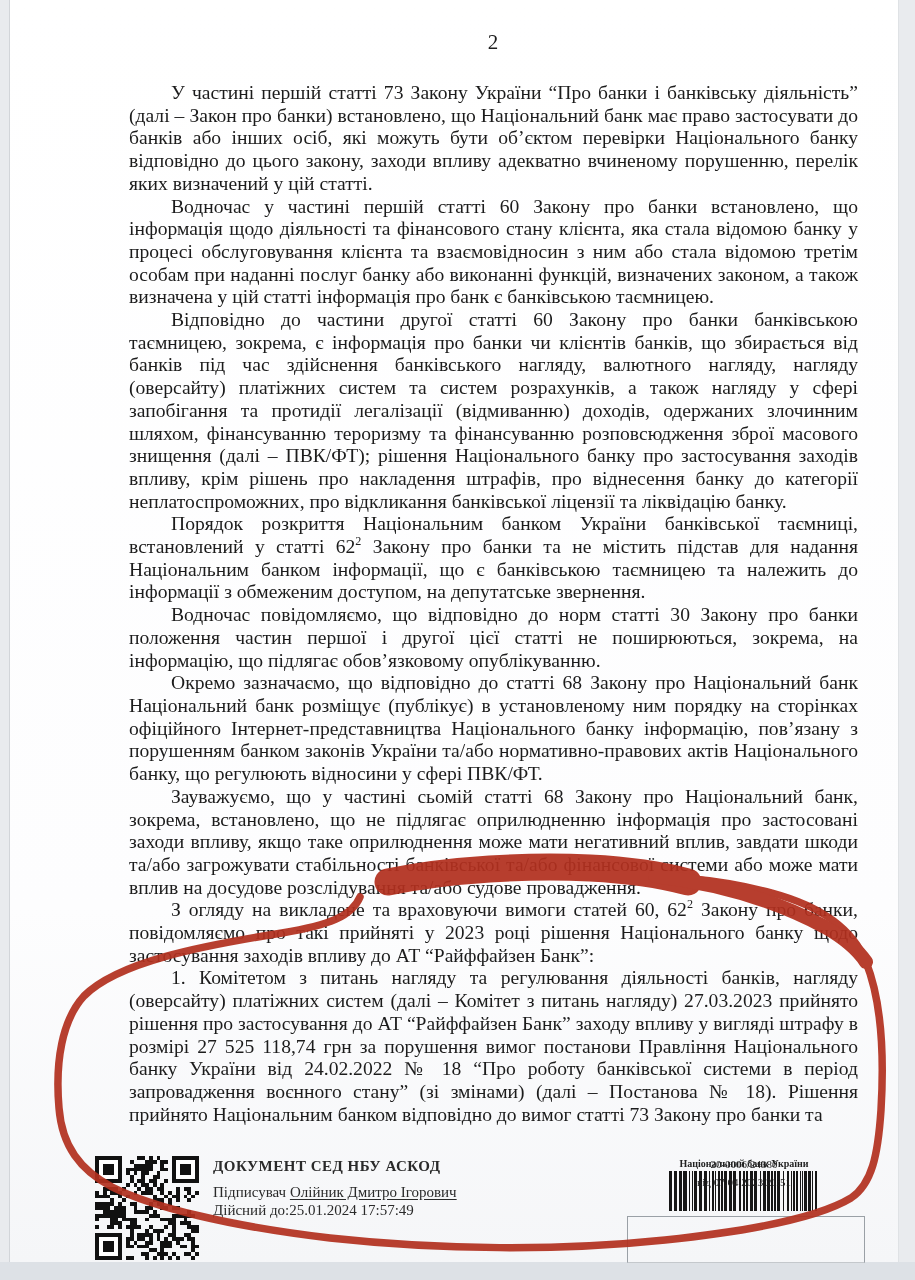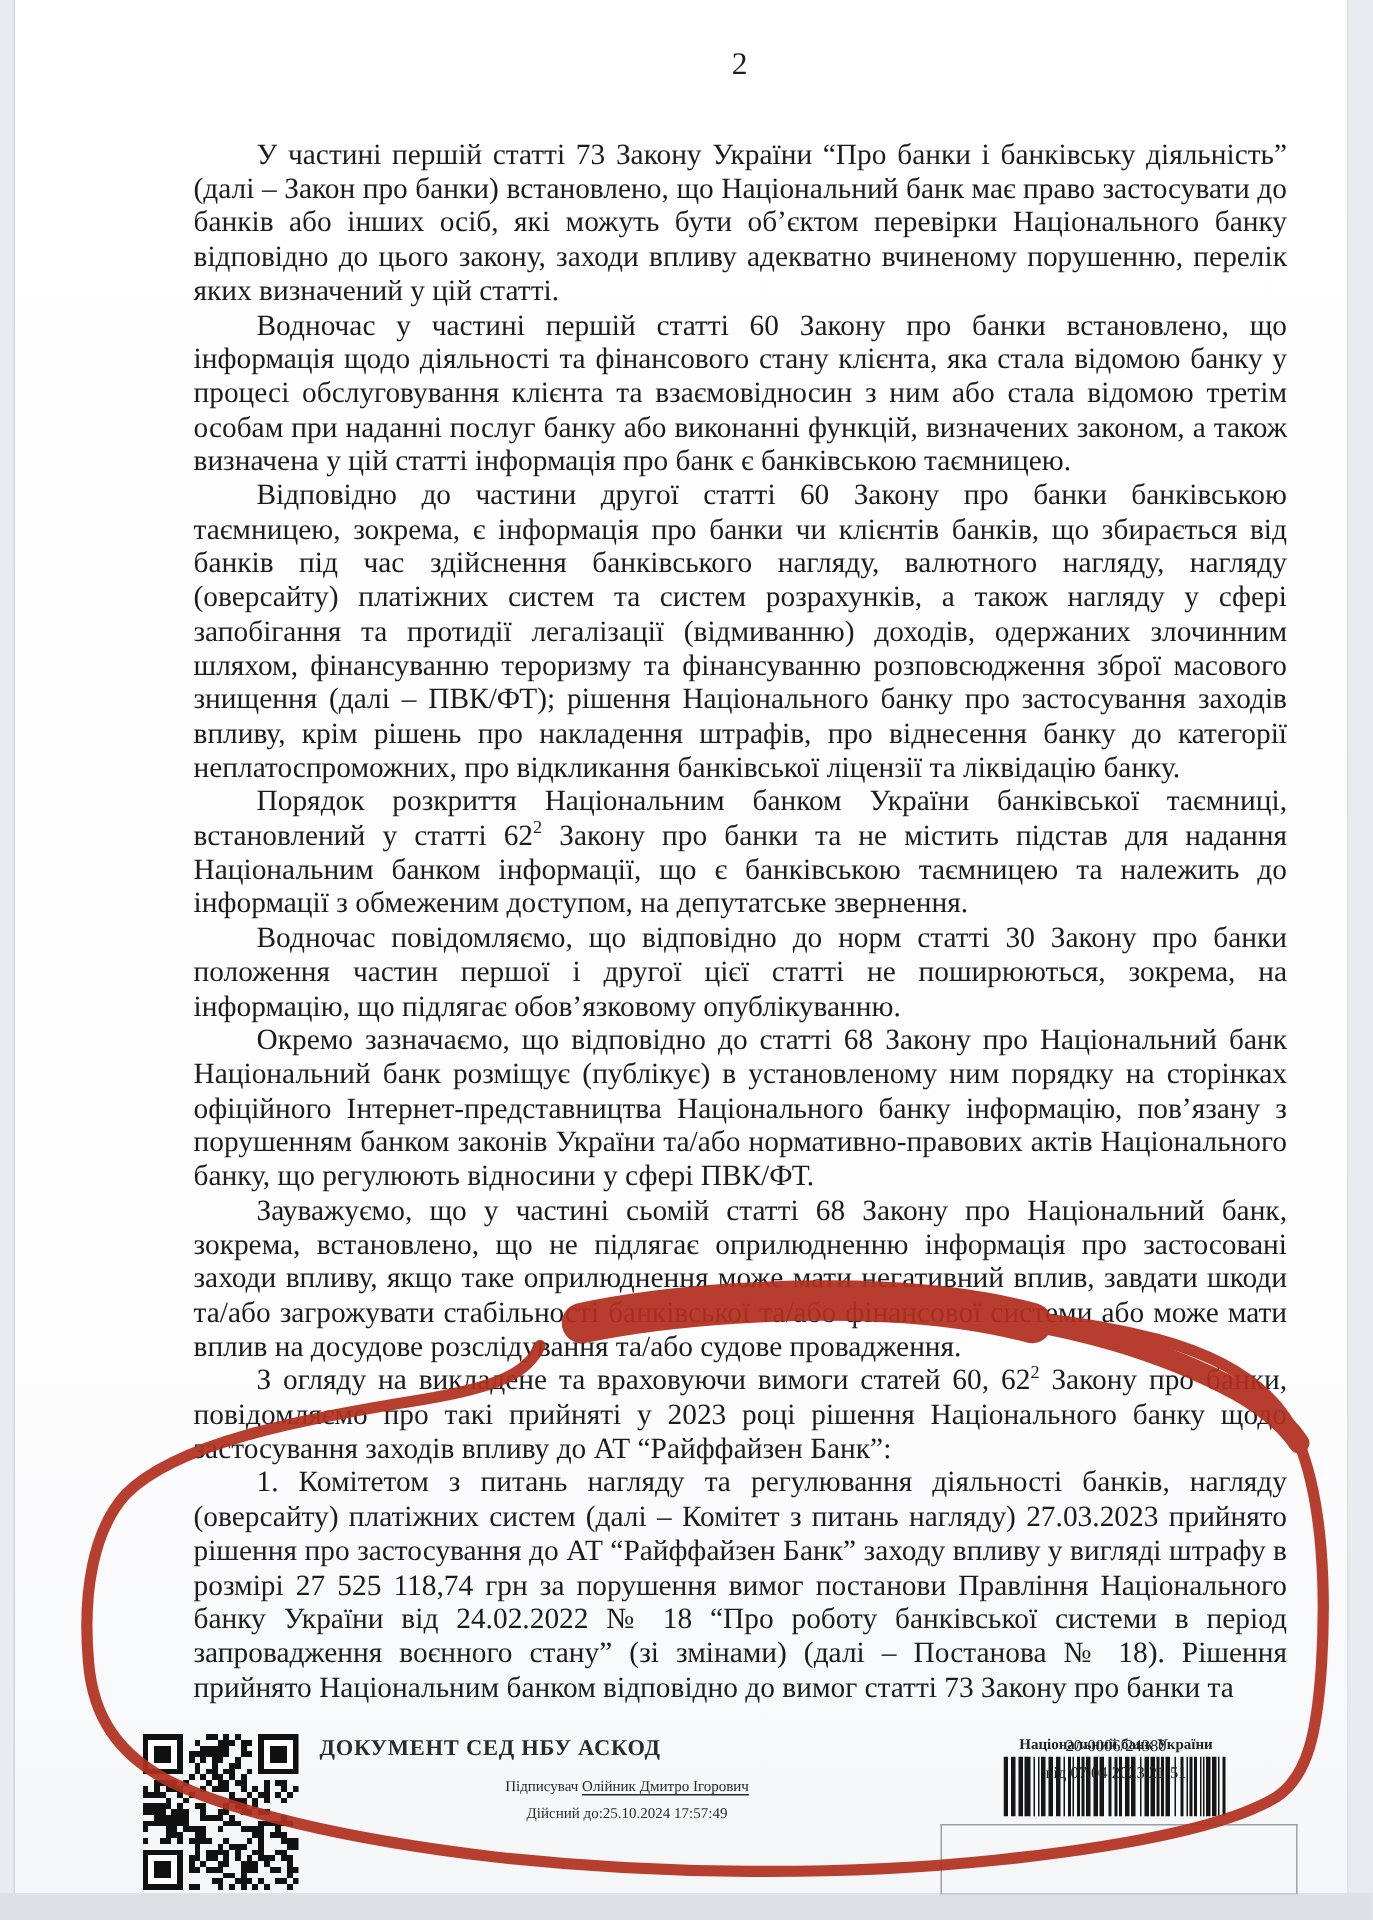--- a/index.html
+++ b/index.html
@@ -5,29 +5,29 @@
   html,body{margin:0;padding:0;background:#e9ebee;}
   #stage{position:relative;width:915px;height:1280px;overflow:hidden;
          background:#e9ebee;font-family:"Liberation Serif",serif;}
   .paper{position:absolute;left:9px;top:0;width:888px;height:1262px;
          background:linear-gradient(180deg,#ffffff 0%,#fdfdfe 72%,#f5f6f8 100%);
          border-left:1px solid #d2d5d9;border-right:1px solid #dfe2e5;}
   .bottom-strip{position:absolute;left:0;top:1262px;width:915px;height:18px;
          background:#dde1e6;}
   .page-number{position:absolute;left:128px;top:30px;width:730px;text-align:center;
          font-size:21px;color:#1d1d1d;}
-  .body-text{position:absolute;left:129px;top:93px;width:729px;
+  .body-text{position:absolute;left:129px;top:82px;width:729px;
          font-size:19.6px;line-height:22.7px;color:#1c1c1c;text-align:justify;}
   .body-text p{margin:0;text-indent:42px;}
   .body-text sup{font-size:0.62em;line-height:0;vertical-align:super;}
   .footer{position:absolute;left:0;top:0;width:915px;height:928px;pointer-events:none;}
   .qr{position:absolute;left:95px;top:1156px;width:104px;height:104px;}
   .sig{position:absolute;left:213px;top:1158px;width:410px;color:#2a2a2a;}
   .sig .sys{font-size:15px;font-weight:700;letter-spacing:.5px;margin:0 0 8px 0;}
-  .sig .row{font-size:10px;line-height:18.2px;margin:0;text-align:center;}
+  .sig .row{font-size:15px;line-height:18.2px;margin:0;}
   .sig .u{text-decoration:underline;text-underline-offset:2px;}
   .stamp{position:absolute;left:622px;top:1156px;width:244px;text-align:center;color:#222;}
   .stamp .org{font-size:10px;margin:2px 0 2px 0;font-weight:bold;}
   .stamp .num,.stamp .date{font-size:11px;line-height:17.5px;}
   .stamp-box{position:absolute;left:627px;top:1216px;width:236px;height:45px;
          border:1px solid #9aa0a6;border-bottom-color:#c4c8cc;}
   #red-overlay{position:absolute;left:0;top:0;z-index:6;pointer-events:none;}
   .content{position:relative;z-index:2;}
 </style>
 </head>
@@ -320,21 +320,21 @@
             <rect x="22" y="2" width="3" height="3" fill="#111"></rect>
             <rect x="0" y="20" width="7" height="7"></rect>
             <rect x="1" y="21" width="5" height="5" fill="#fff"></rect>
             <rect x="2" y="22" width="3" height="3" fill="#111"></rect>
           </g>
         </svg>
 
       <div class="sig">
         <p class="sys">ДОКУМЕНТ СЕД НБУ АСКОД</p>
         <p class="row"><span>Підписувач </span><span class="u">Олійник Дмитро Ігорович</span></p>
-        <p class="row"><span>Дійсний до:</span><span>25.10.2024 17:57:49</span></p>
+        <p class="row"><span>Дійсний до:</span><span>25.01.2024 17:57:49</span></p>
       </div>
 
       <div class="stamp-box"></div>
       <div class="stamp">
         <div class="org">Національний банк України</div>
         <svg id="barcode-svg" width="150" height="40">
             <g fill="#161616">
               <rect x="0" y="0" width="3" height="40"></rect>
               <rect x="5" y="0" width="3" height="40"></rect>
               <rect x="10" y="0" width="3" height="40"></rect>

